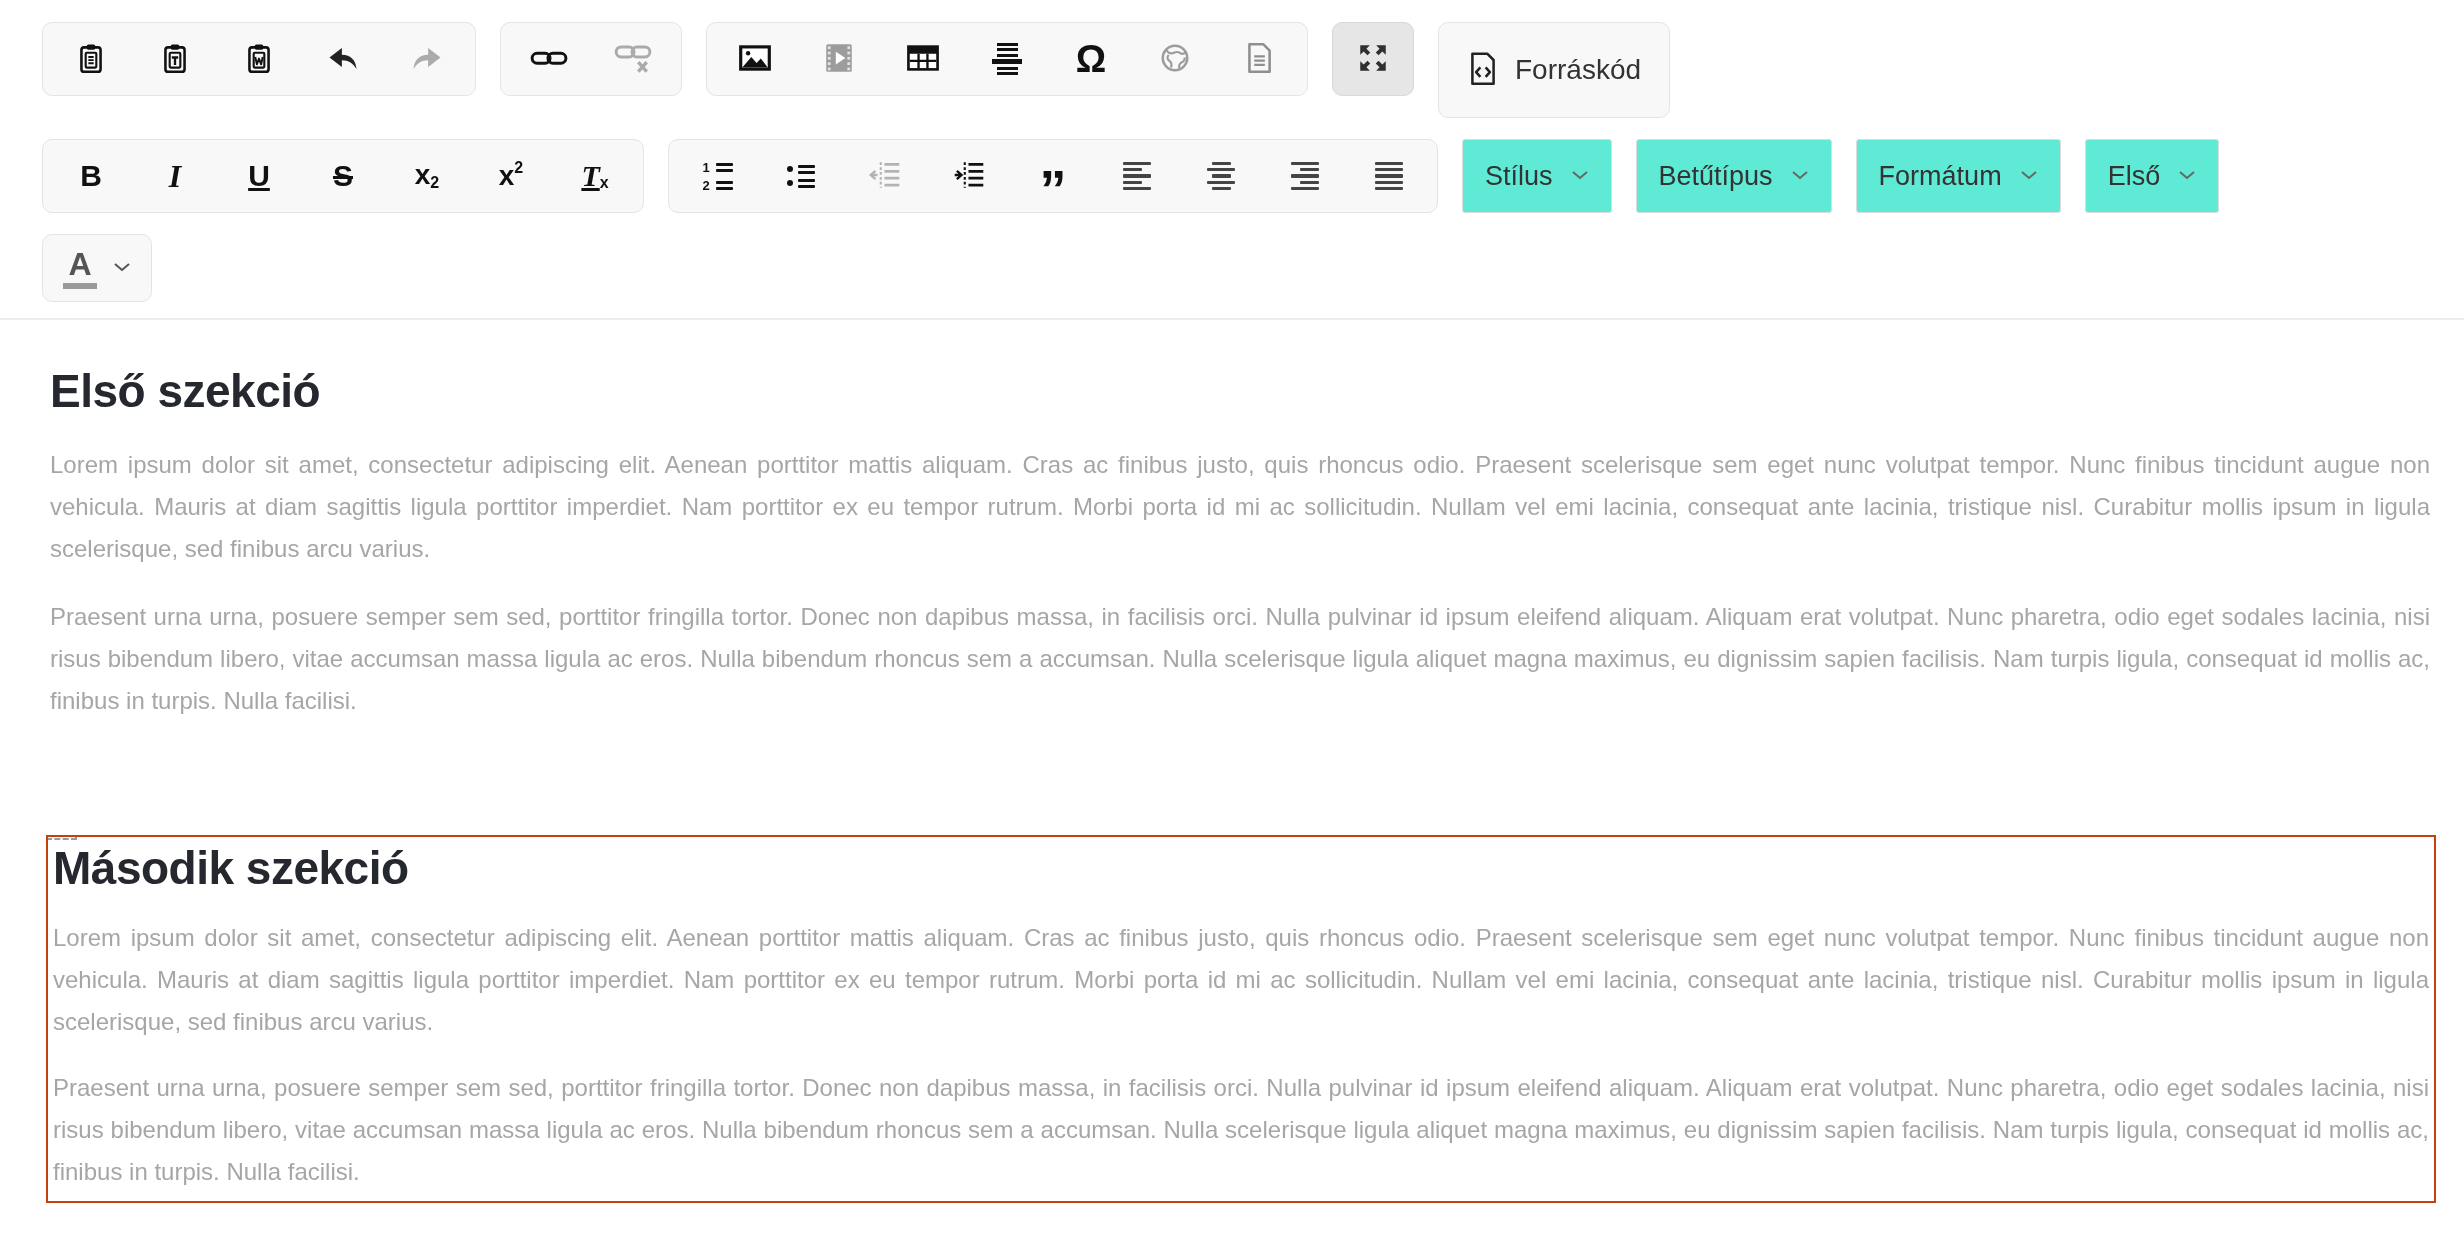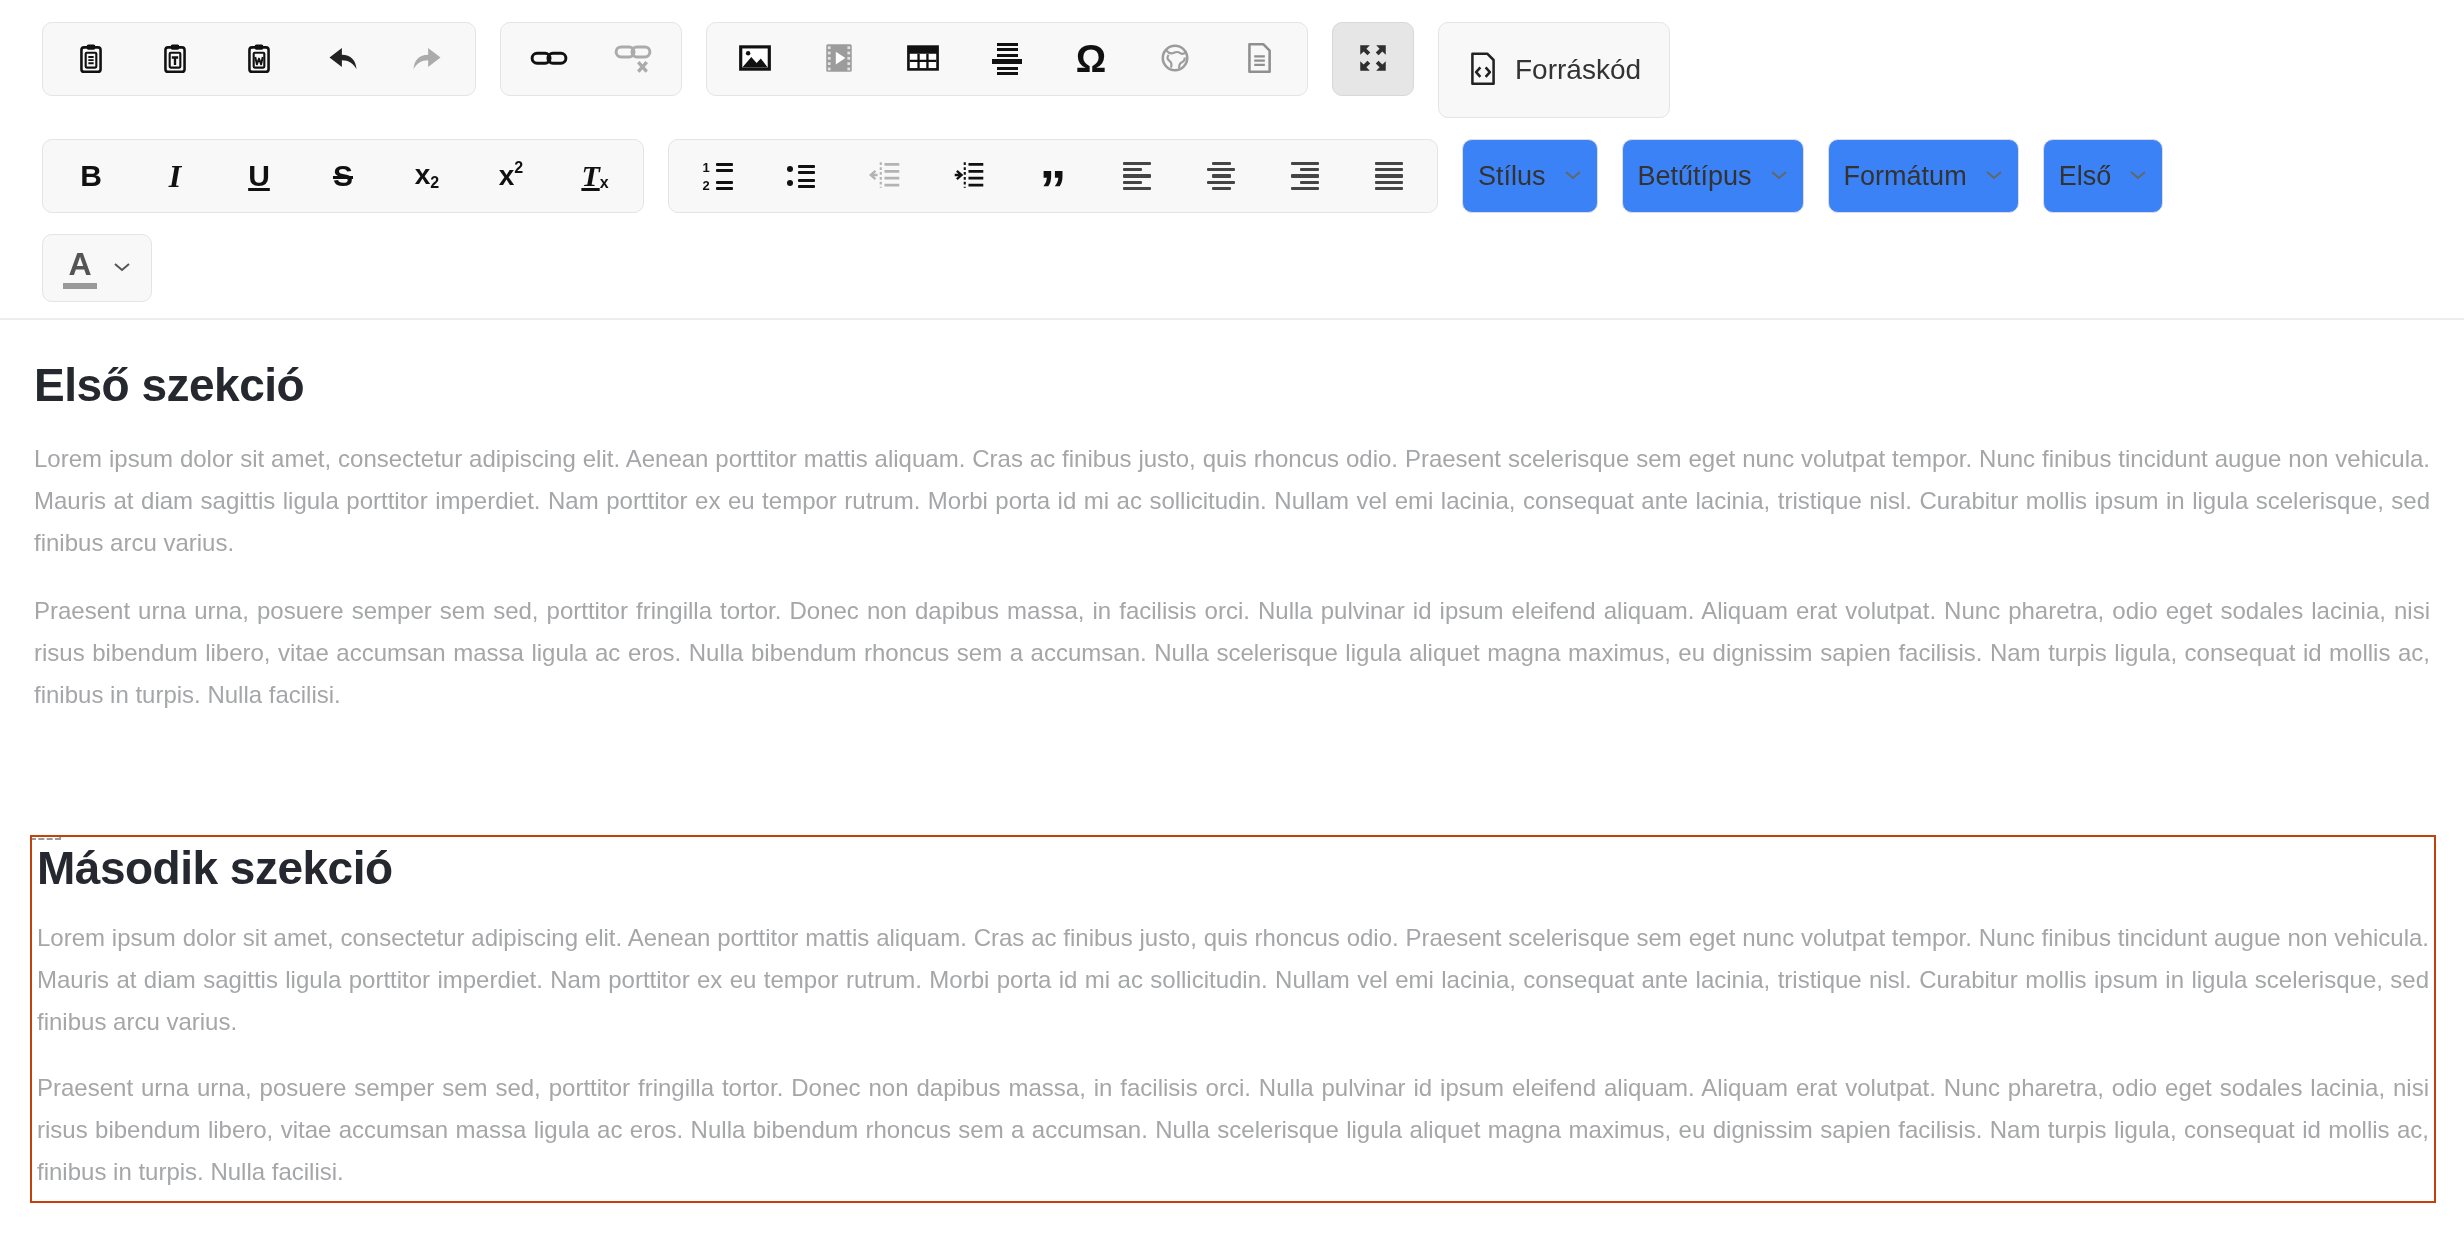--- a/index.html
+++ b/index.html
@@ -8,22 +8,22 @@
   .tb-row{display:flex;gap:24px;align-items:stretch;margin-bottom:21px;}
   .tb-group{background:#f8f8f8;border:1px solid #e4e4e4;border-radius:10px;display:flex;
     align-items:center;padding:0 6px;height:74px;box-sizing:border-box;}
   .tb-group.active{background:#e6e6e6;border-color:#d8d8d8;}
   .tb-btn{width:84px;height:64px;display:flex;align-items:center;justify-content:center;
     cursor:pointer;border-radius:6px;background:transparent;border:none;padding:0;}
   .tb-btn.narrow{width:68px;}
   .src-btn{display:flex;align-items:center;gap:16px;padding:0 28px;height:96px;background:#f8f8f8;
     border:1px solid #e4e4e4;border-radius:10px;cursor:pointer;}
   .src-label{font-size:28px;color:#333;}
-  .dd-btn{display:flex;align-items:center;gap:18px;padding:0 15px;height:74px;background:#3b82f6;
-    border:1px solid #dcdcdc;border-radius:10px;cursor:pointer;}
+  .dd-btn{display:flex;align-items:center;gap:18px;padding:0 22px;height:74px;background:#5eead4;
+    border:1px solid #dcdcdc;border-radius:3px;cursor:pointer;}
   .dd-label{font-size:27px;color:#333;}
   .glyph{font-size:30px;font-weight:bold;color:#111;line-height:1;}
   .glyph.it{font-family:"Liberation Serif",serif;font-style:italic;font-size:32px;}
   .glyph.ul{text-decoration:underline;}
   .glyph.st{text-decoration:line-through;}
   .subsup{display:flex;align-items:flex-start;color:#111;font-weight:bold;line-height:1;}
   .subsup .base{font-size:28px;}
   .subsup .small{font-size:16px;}
   .subsup.sub .small{margin-top:14px;}
   .subsup.sup .small{margin-top:-2px;}
@@ -41,21 +41,21 @@
   .mini-bar{width:17px;height:3px;background:#111;border-radius:1px;}
   .hline-icon{display:flex;flex-direction:column;align-items:center;gap:2.6px;}
   .hl{height:2.8px;background:#111;width:21px;}
   .hl.thick{height:5px;width:30px;}
   .omega{font-size:38px;font-weight:bold;color:#111;line-height:1;}
   .color-btn{display:flex;align-items:center;gap:16px;padding:0 20px;height:68px;}
   .colorA{display:flex;flex-direction:column;align-items:center;gap:3px;}
   .colorA .A{font-size:32px;font-weight:bold;color:#555;line-height:1;}
   .colorA .swatch{width:34px;height:6px;background:#9a9a9a;}
   .toolbar-divider{border-top:2px solid #ececec;height:0;}
-  .content{position:relative;padding:24px 34px 0;}
+  .content{position:relative;padding:30px 34px 0;margin-left:16px;}
   .section-title{font-size:46px;font-weight:800;color:#25282e;margin:14px 0 26px;letter-spacing:-0.5px;}
   .body-par{font-size:24px;line-height:42px;color:#a5a6a8;text-align:justify;margin:0 0 26px;}
   .section-widget{position:absolute;left:30px;right:28px;top:515px;height:368px;box-sizing:border-box;
     border:2px solid #c2410c;padding:0 5px 10px;overflow:hidden;background:#fff;}
   .section-widget .section-title{margin:4px 0 22px;}
   .section-widget .body-par{margin-bottom:24px;}
   .drag-handle{position:absolute;top:-28px;left:-2px;width:31px;height:31px;box-sizing:border-box;
     border:2px dashed #9a9a9a;background:rgba(255,255,255,.85);display:flex;align-items:center;
     justify-content:center;cursor:grab;}
 </style>

